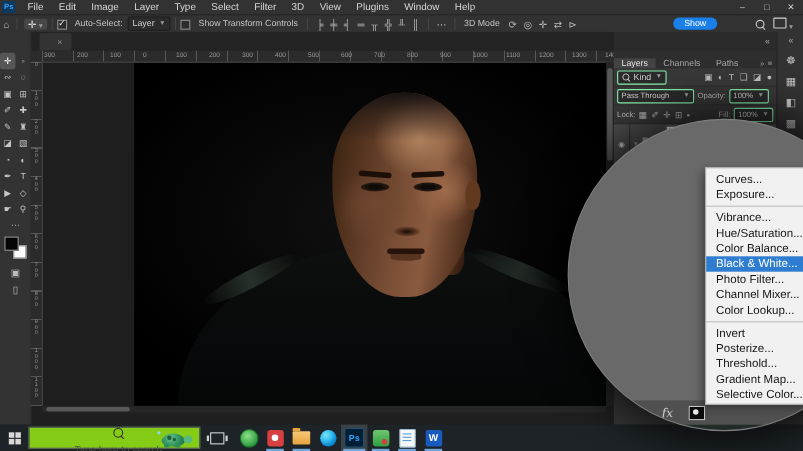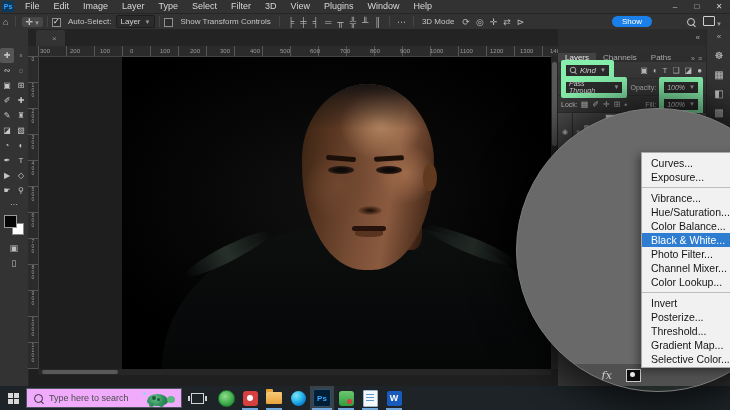--- a/index.html
+++ b/index.html
@@ -96,21 +96,21 @@
   .st-chev{color:#9a9a9a;margin-left:14px;font-size:7px;}
   
   .p-headstrip{position:absolute;left:558px;top:28px;width:148px;height:18px;background:#2b2b2b;z-index:2;
     display:flex;align-items:center;justify-content:flex-end;padding-right:6px;box-sizing:border-box;color:#aaa;font-size:8px;}
   .layerspanel{position:absolute;left:558px;top:46px;width:148px;height:340px;background:#383838;z-index:2;font-size:8px;}
   .ptabs{display:flex;height:16px;background:#2e2e2e;align-items:flex-end;}
   .ptab{padding:0 7px;display:flex;align-items:center;color:#a8a8a8;}
   .ptab.active{background:#434343;color:#e4e4e4;}
   .ptab-more{margin-left:auto;color:#9a9a9a;display:flex;align-items:center;gap:3px;padding-right:4px;font-size:7px;}
   .prow{display:flex;align-items:center;height:16px;border-bottom:1px solid #2f2f2f;padding:0 3px;gap:3px;}
-  .inset{background:#2b2b2b;border:5px solid #86efac;border-radius:2px;padding:0 3px;display:inline-flex;align-items:center;gap:3px;height:11px;color:#cfcfcf;font-style:italic;}
+  .inset{background:#2b2b2b;border:1px solid #86efac;border-radius:2px;padding:0 3px;display:inline-flex;align-items:center;gap:3px;height:11px;color:#cfcfcf;}
   .fic{color:#bdbdbd;font-size:8px;margin:0 1px;}
   .tiny{font-size:7px;color:#bdbdbd;}
   .lockic{display:flex;gap:4px;color:#bdbdbd;font-size:8px;}
   .layerrow{position:relative;display:flex;align-items:center;height:37px;border-bottom:1px solid #2f2f2f;}
   .layerrow.sel{background:#4e4e4e;}
   .eyebox{width:14px;align-self:stretch;border-right:1px solid #2f2f2f;display:flex;align-items:center;justify-content:center;color:#d0d0d0;font-size:7px;}
   .foldr{width:13px;height:9px;background:#a8a8a8;border-radius:1px;position:relative;}
   .foldr::before{content:"";position:absolute;left:0;top:-2px;width:5px;height:2px;background:#a8a8a8;border-radius:1px 1px 0 0;}
   .link8{display:inline-block;transform:rotate(90deg);font-size:8px;color:#c0c0c0;}
   .maskthumb{position:relative;width:38px;height:30px;background:#000;border:2px solid #fff;outline:1px solid #6b6b6b;}
@@ -141,21 +141,21 @@
   .adjmenu{position:absolute;left:641px;top:152px;width:96px;height:216px;background:#f1f1f1;border:1px solid #a8a8a8;
     box-shadow:-3px 3px 8px rgba(0,0,0,.4);z-index:6;padding-top:3px;box-sizing:border-box;}
   .mi{height:14px;line-height:14px;padding-left:9px;font-size:10.5px;color:#151515;white-space:nowrap;}
   .mi.hl{background:#2e7dd1;color:#fff;}
   .mdiv{border-top:1px solid #bdbdbd;margin:3px 0;}
   
   .taskbar{position:absolute;left:0;top:386px;width:730px;height:24px;background:#1d2327;z-index:4;display:flex;align-items:center;}
   .startbtn{width:26px;height:24px;display:flex;align-items:center;justify-content:center;}
   .winlogo{display:grid;grid-template-columns:5px 5px;grid-template-rows:5px 5px;gap:1px;}
   .winlogo div{background:#d8d8d8;}
-  .searchbox{position:relative;width:156px;height:20px;background:#f0abfc;border:1px solid #4e555a;display:flex;align-items:center;gap:6px;padding-left:7px;box-sizing:border-box;}
+  .searchbox{position:relative;width:156px;height:20px;background:#84cc16;border:1px solid #4e555a;display:flex;align-items:center;gap:6px;padding-left:7px;box-sizing:border-box;flex-direction:column;}
   .searchbox .mag2{width:7px;height:7px;border:1.4px solid #333;border-radius:50%;position:relative;flex:none;}
   .searchbox .mag2::after{content:"";position:absolute;width:4px;height:1.4px;background:#333;transform:rotate(45deg);left:5px;top:7px;}
   .searchtext{font-size:9px;color:#4c4c4c;white-space:nowrap;}
   .turtle{position:absolute;right:6px;top:2px;width:32px;height:16px;}
   .t-shell{position:absolute;left:4px;top:3px;width:21px;height:12px;border-radius:50% 50% 45% 45%/60% 60% 40% 40%;
     background:radial-gradient(circle at 40% 35%,#64c08a 0%,#2f8f5b 55%,#1e6b42 100%);}
   .t-spot{position:absolute;width:4px;height:4px;border-radius:50%;background:#1b5e39;}
   .t-head{position:absolute;right:0;top:5px;width:8px;height:7px;border-radius:50%;background:#58b97e;}
   .t-leg{position:absolute;width:5px;height:4px;border-radius:50%;background:#2f8f5b;bottom:0;}
   .t-spark{position:absolute;width:3px;height:3px;border-radius:50%;background:#8fd4f0;}

